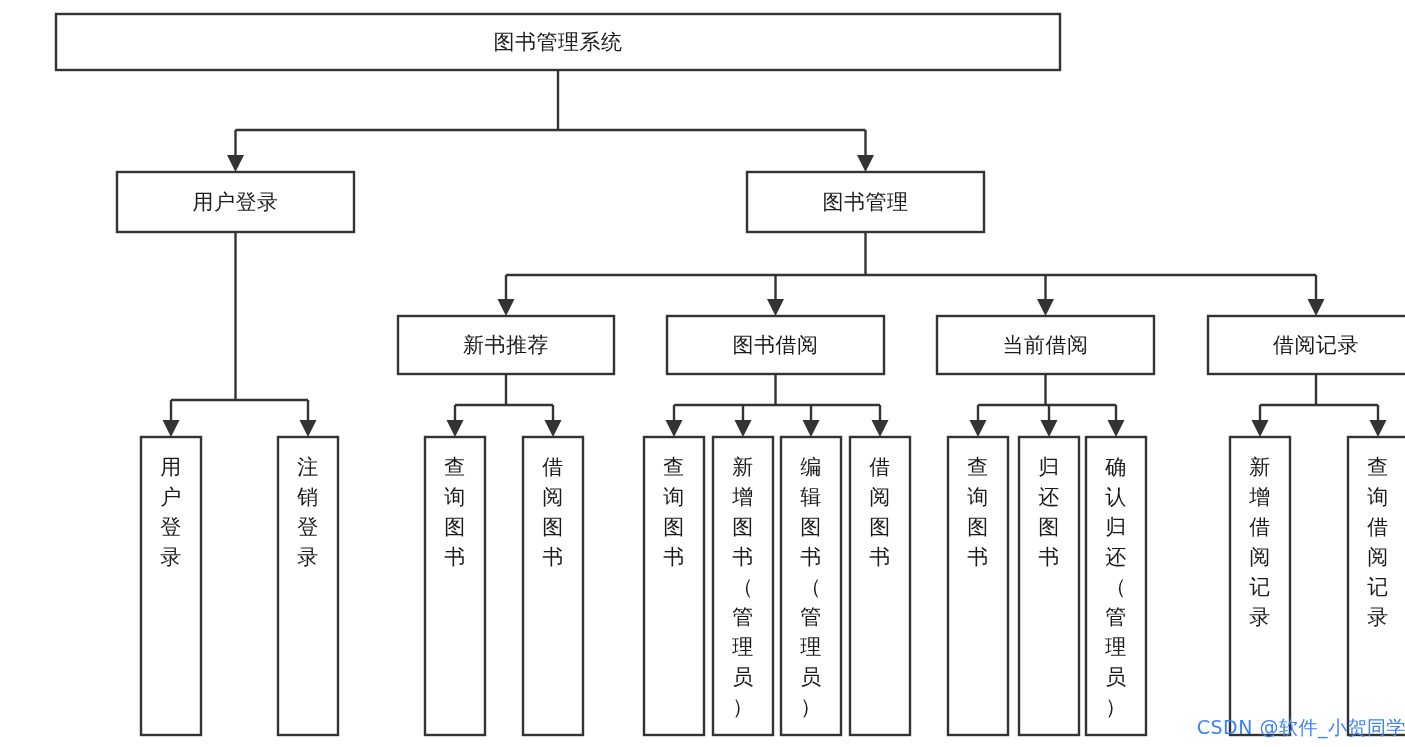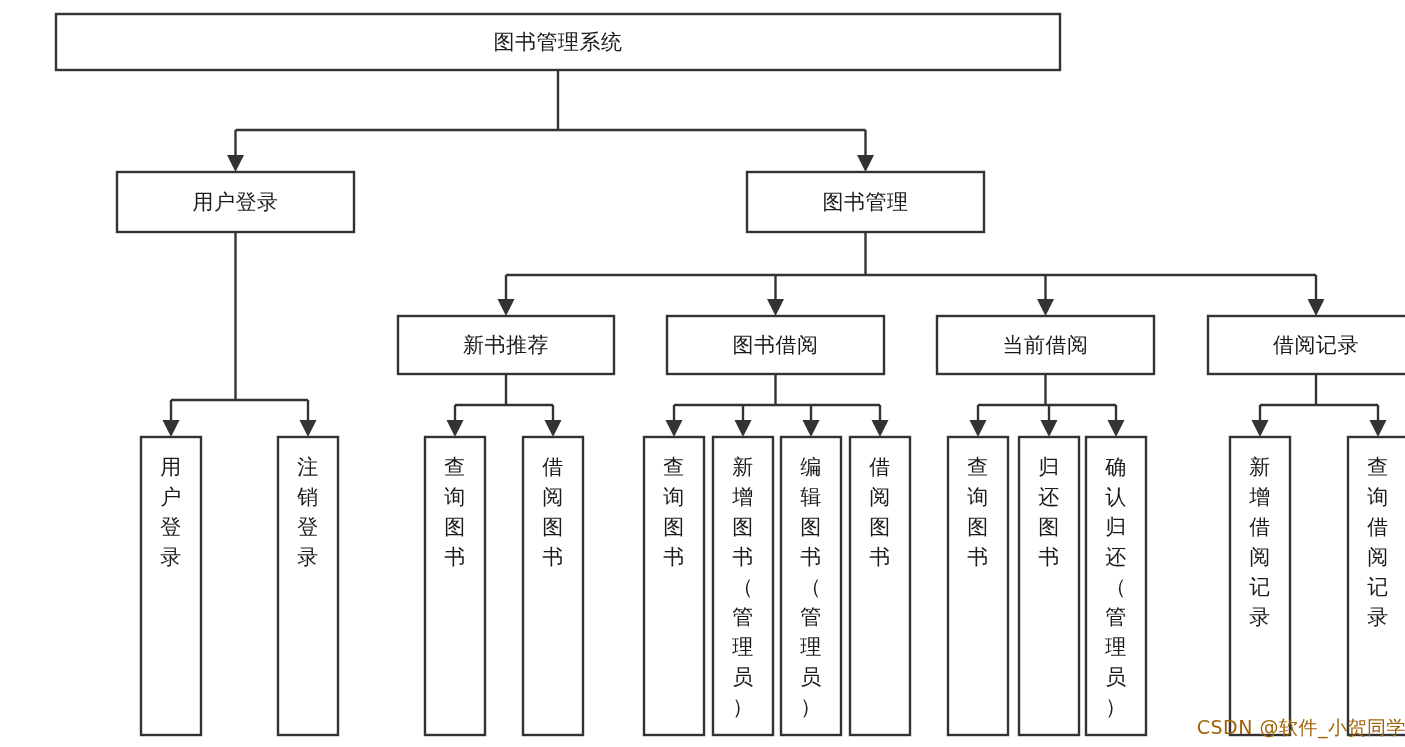--- a/index.html
+++ b/index.html
@@ -55,21 +55,21 @@
   .arrow-head {
     fill: #333333;
     stroke: none;
   }
   .watermark-text {
     position: absolute;
     right: 10px;
     bottom: 6px;
     font-family: "DejaVu Sans", "Liberation Sans", sans-serif;
     font-size: 19px;
-    color: #a16207;
+    color: #3b82f6;
     white-space: nowrap;
     user-select: none;
     letter-spacing: 0.5px;
   }
 </style>
 </head>
 <body>
 
 <div id="diagram-root">
   <svg id="tree-svg" viewBox="0 0 1405 747">

